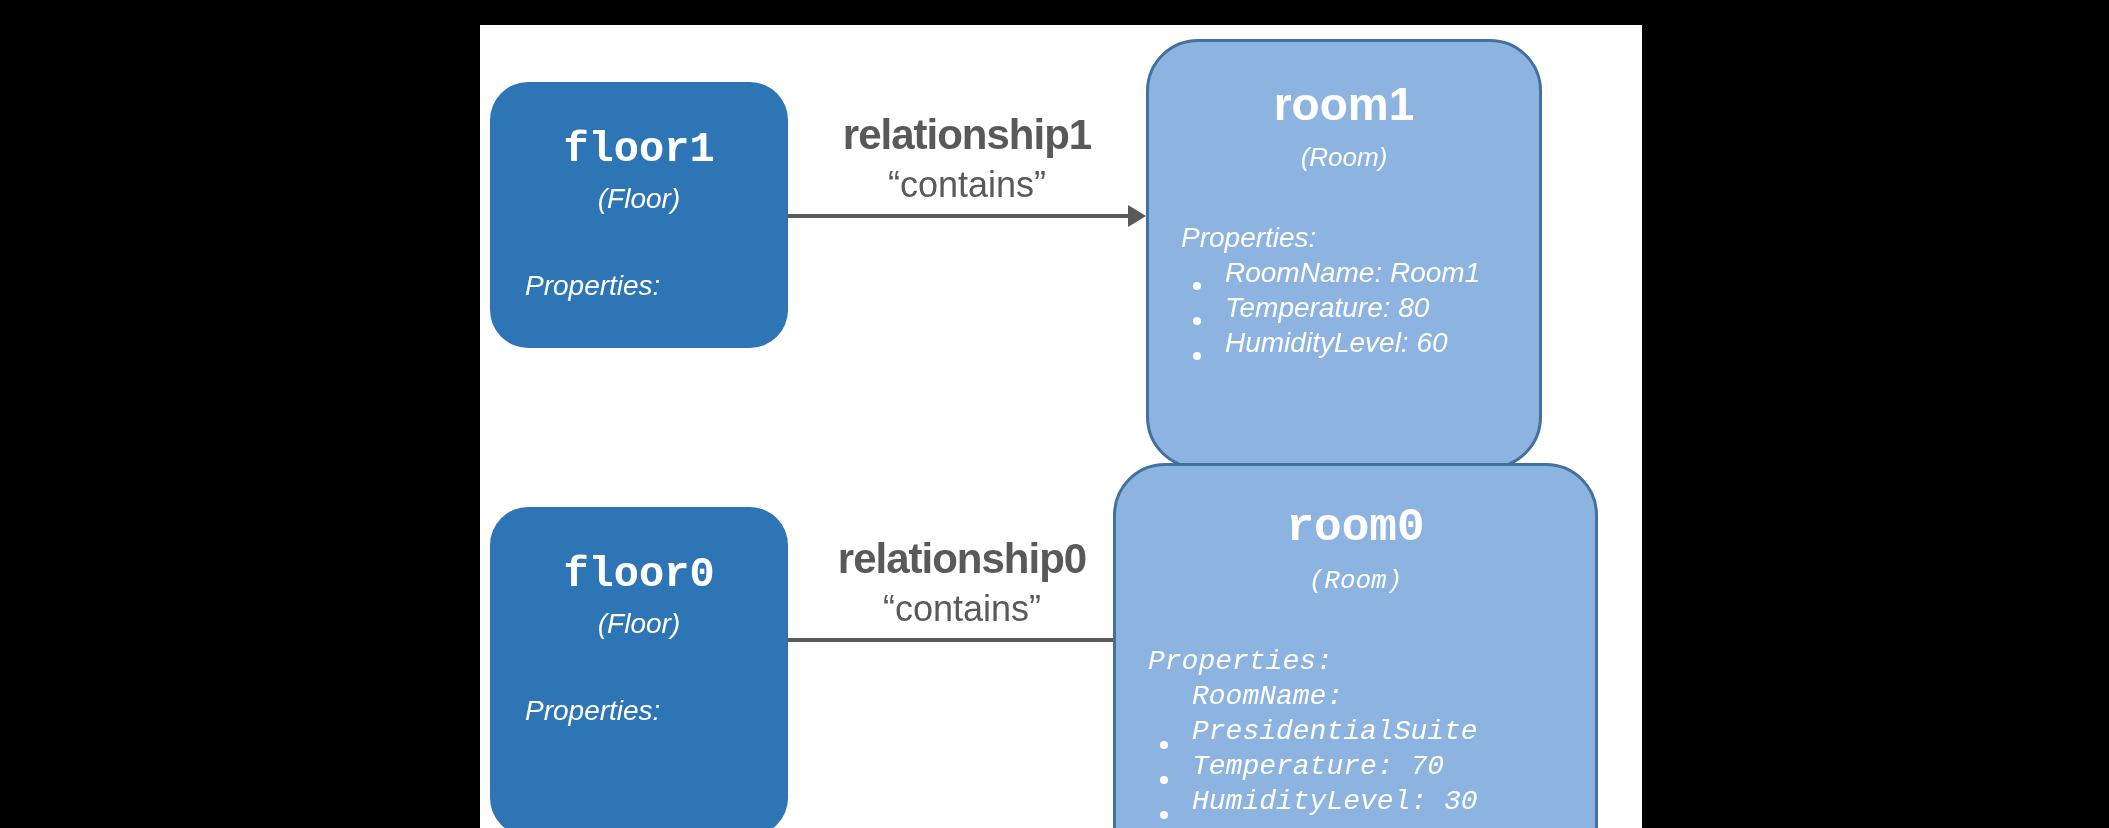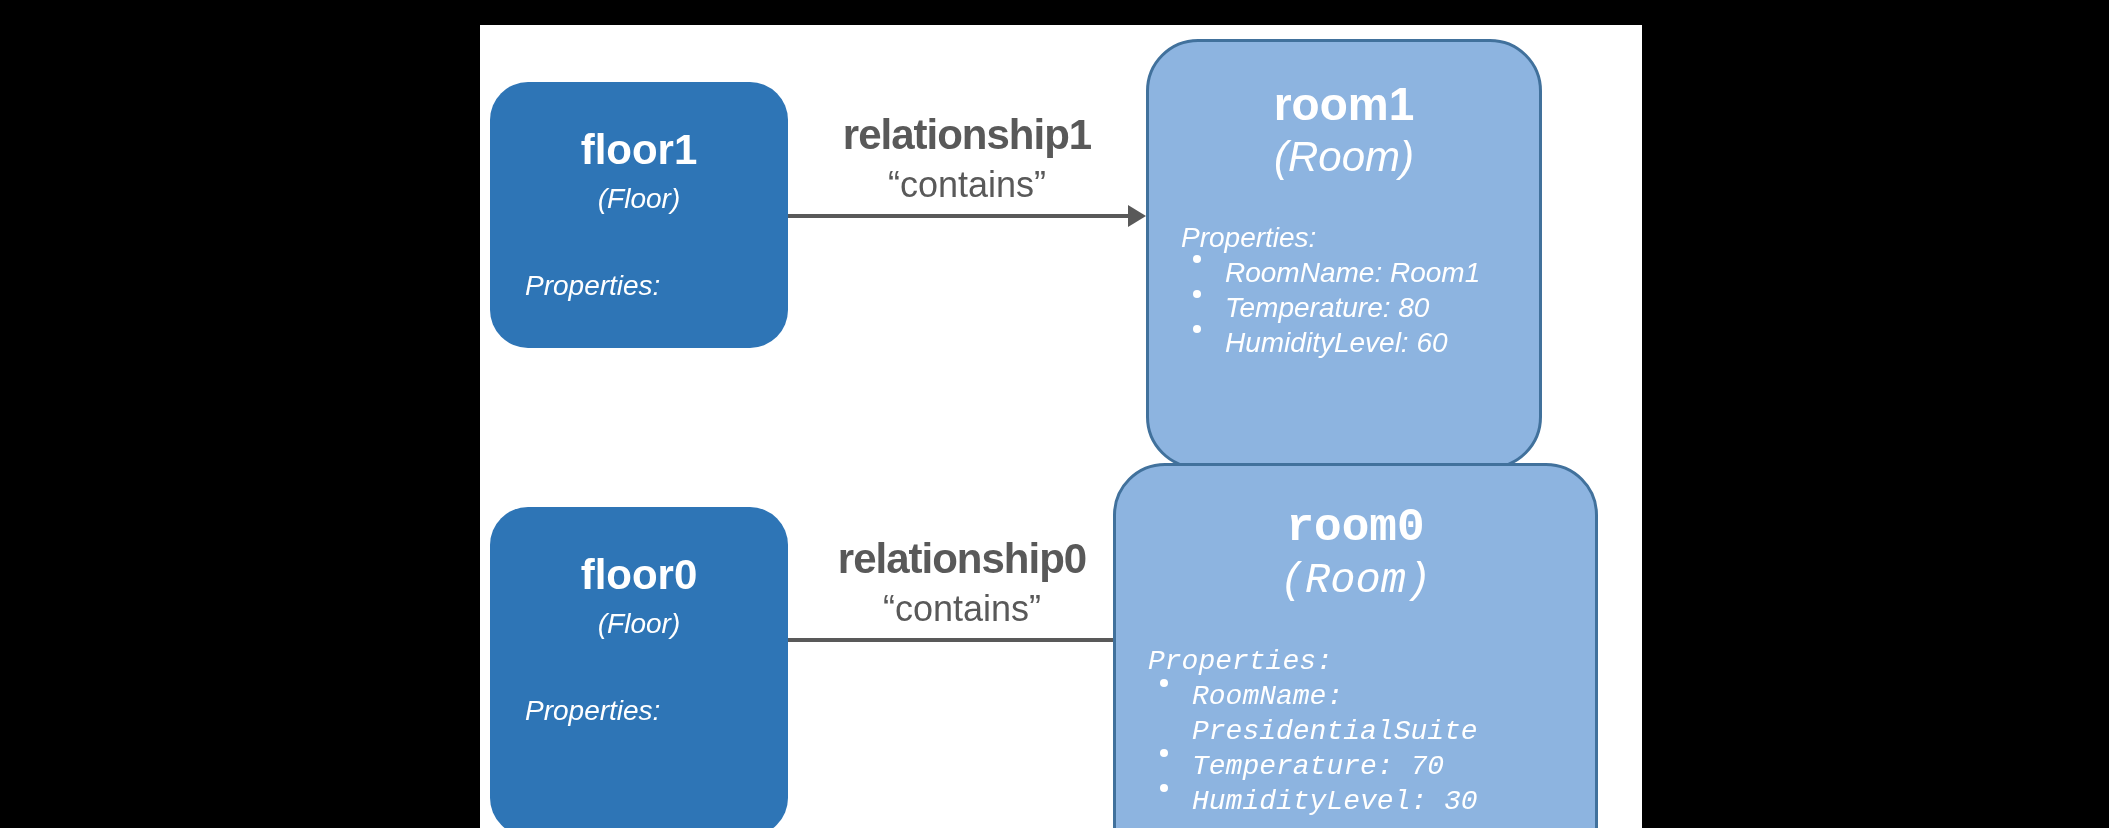--- a/index.html
+++ b/index.html
@@ -21,46 +21,46 @@
   
   .floor {
     background: var(--floor-fill, #2e75b6);
     color: var(--floor-text, #fff);
     border-radius: 38px;
     left: 10px; width: 298px;
     padding-top: 42px;
   }
   .floor-1 { top: 57px;  height: 266px; }
   .floor-0 { top: 482px; height: 329px; }
-  .floor .node-title { font-size: 42px; line-height: 52px; font-weight: 700; }
+  .floor .node-title { font-size: 42px; line-height: 52px; font-weight: 700; font-family: Liberation Mono, monospace; }
   .floor .node-subtitle { font-size: 28px; line-height: 46px; font-style: italic; }
   .floor .props-label {
     position: absolute; left: 35px; top: 188px;
     font-size: 28px; font-style: italic; text-align: left;
   }
 
   
   .room {
     background: var(--room-fill, #8db4e0);
     border: 3px solid var(--room-border, #41719c);
     color: var(--room-text, #fff);
     border-radius: 52px;
     padding-top: 34px;
     height: 430px;
   }
   .room-1 { left: 666px; top: 14px;  width: 396px; }
   .room-0 { left: 633px; top: 438px; width: 485px; font-family: Liberation Mono, monospace; }
   .room .node-title { font-size: 46px; line-height: 56px; font-weight: 700; }
-  .room .node-subtitle { font-size: 42px; line-height: 50px; font-style: italic; text-align: center; }
+  .room .node-subtitle { font-size: 26px; line-height: 50px; font-style: italic; text-align: center; }
   .room .props {
     position: absolute; left: 32px; top: 178px; right: 16px;
     text-align: left; font-size: 28px; font-style: italic;
   }
   .room .props-label { line-height: 35px; }
-  .prop-item { display: flex; align-items: flex-start; line-height: 35px; }
+  .prop-item { display: flex; align-items: flex-end; line-height: 35px; }
   .bullet {
     width: 8px; height: 8px; border-radius: 50%;
     background: var(--room-text, #fff);
     margin: 0 24px 0 12px; flex: 0 0 auto;
   }
 
   
   .rel-label {
     position: absolute; transform: translateX(-50%);
     color: var(--relationship-text, #595959);

